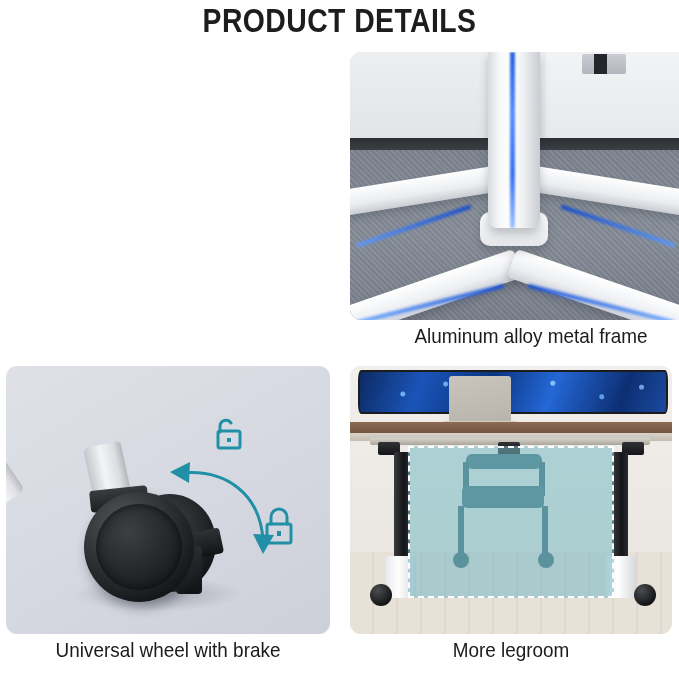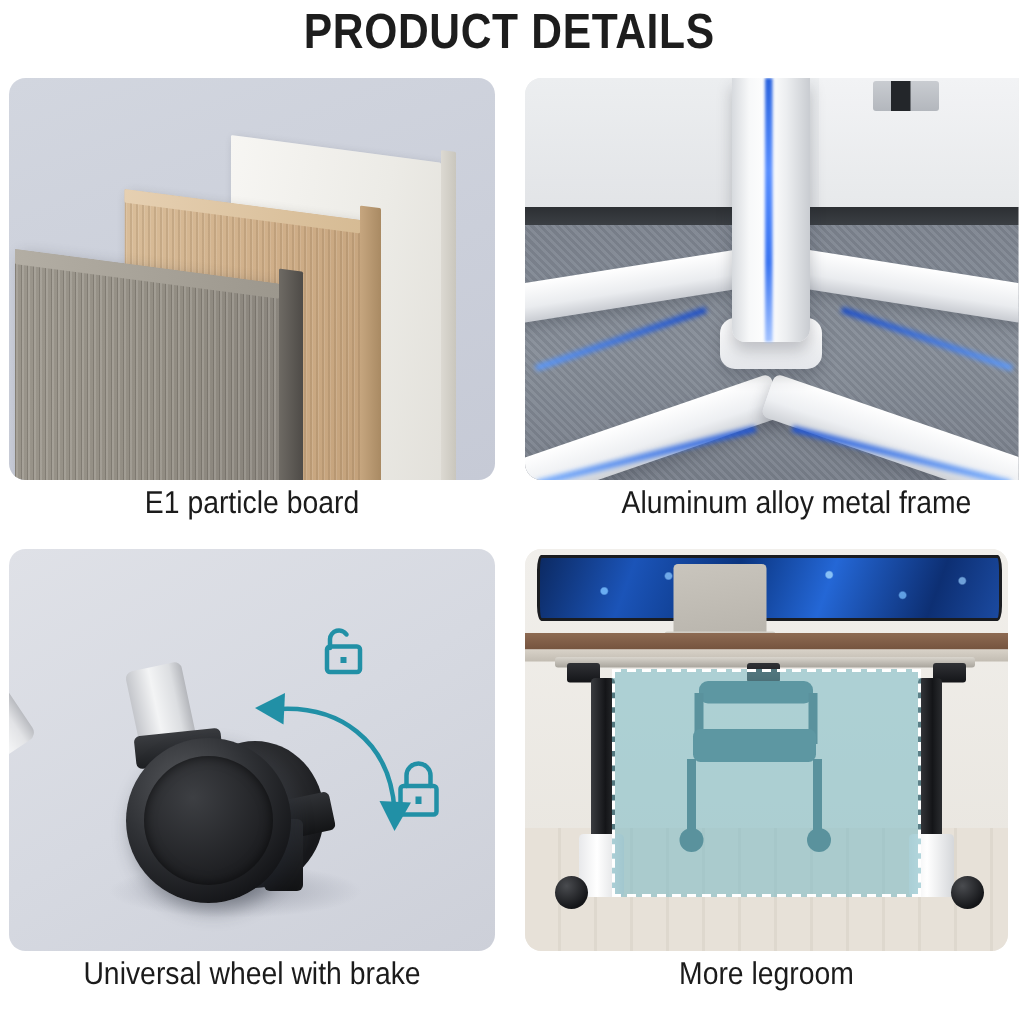--- a/index.html
+++ b/index.html
@@ -218,33 +218,20 @@
   .chair-wheel{position:absolute;width:16px;height:16px;border-radius:50%;
     background:#35636e;}
 </style>
 </head>
 <body>
 
 <div class="page">
 
   <div class="title">PRODUCT DETAILS</div>
 
-  <div class="cell" id="cell1">
-    <div class="panel p1">
-      <div class="board bd-white-face"></div>
-      <div class="board bd-white-edge"></div>
-      <div class="board bd-tan-face"></div>
-      <div class="board bd-tan-top"></div>
-      <div class="board bd-tan-edge"></div>
-      <div class="board bd-gray-face"></div>
-      <div class="board bd-gray-top"></div>
-      <div class="board bd-gray-edge"></div>
-    </div>
-    <div class="caption">E1 particle board</div>
-  </div>
 
   <div class="cell" id="cell2">
     <div class="panel p2">
       <div class="p2-topwall"></div>
       <div class="p2-panelR"></div>
       <div class="p2-clip">
           <i></i>
         </div>
       <div class="p2-darkedge"></div>
       <div class="p2-floor"></div>

